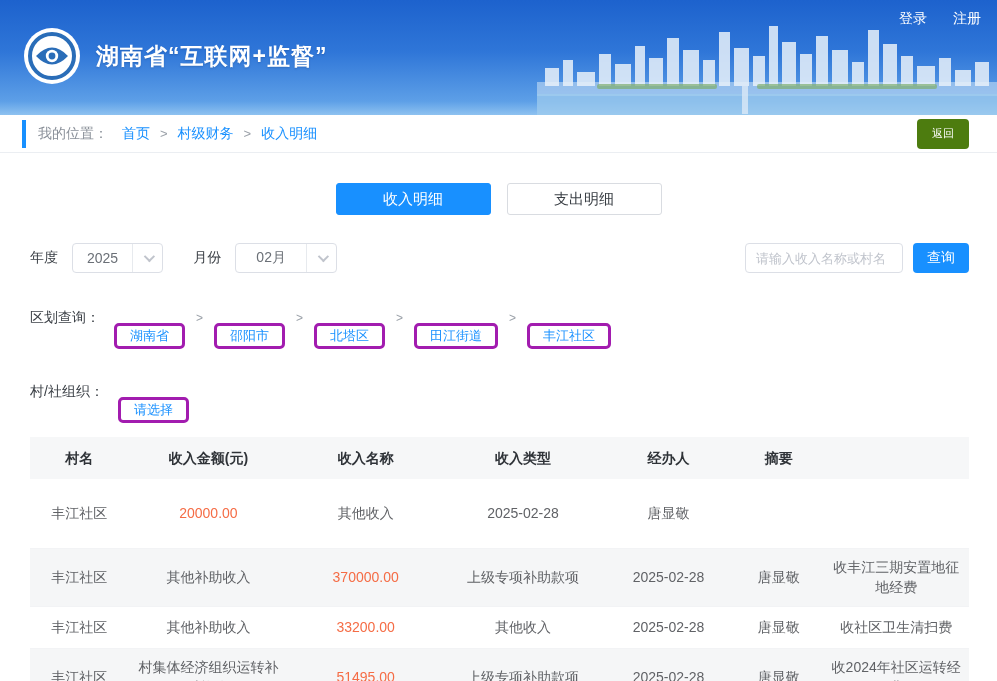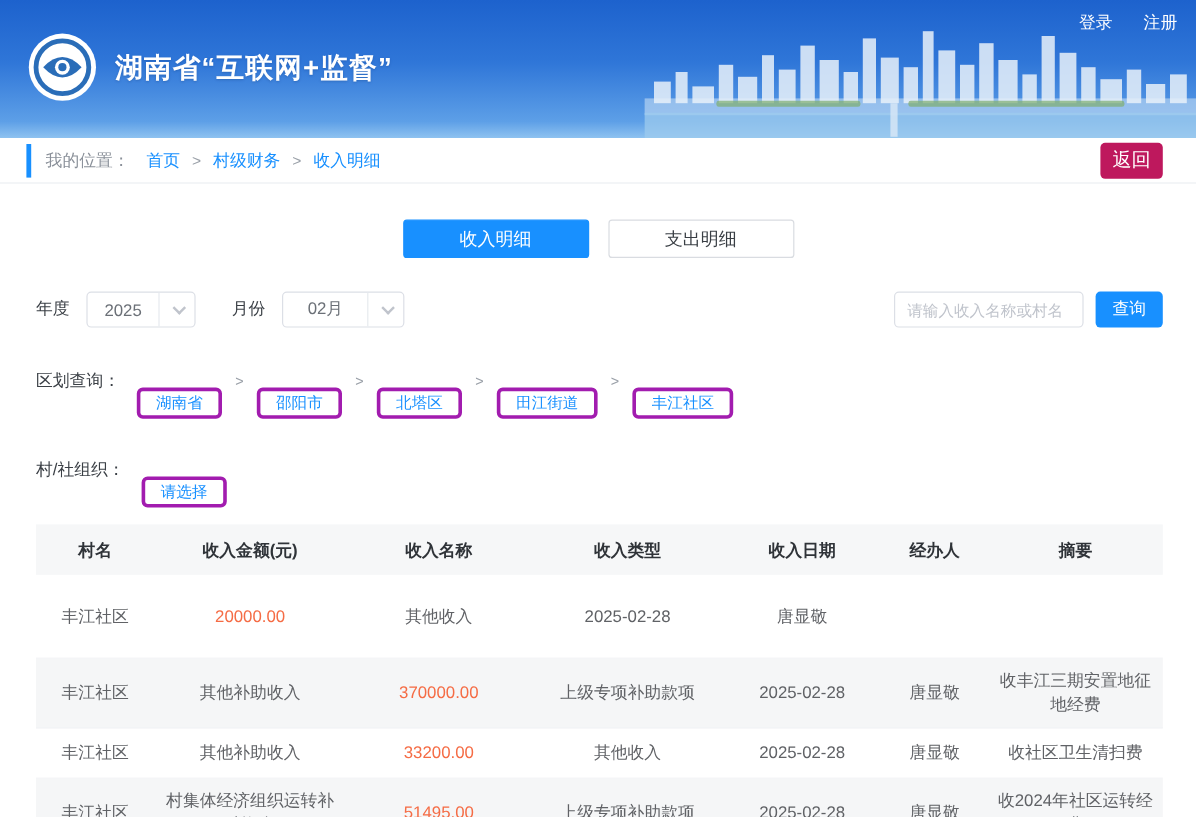--- a/index.html
+++ b/index.html
@@ -19,22 +19,22 @@
   .auth-links { position:absolute; top:10px; right:16px; z-index:3; font-size:14px; }
   .auth-links a { color:#fff; text-decoration:none; margin-left:22px; cursor:pointer; }
   .skyline { position:absolute; right:0; bottom:0; z-index:1; }
   
   .crumb-bar { display:flex; align-items:center; height:38px; padding:0 28px 0 22px;
     border-bottom:1px solid #ebeef2; }
   .crumb-accent { width:4px; height:28px; background:#1890ff; margin-right:12px; }
   .crumb-label { color:#8a9099; font-size:14px; margin-right:14px; }
   .crumb-link { color:#1890ff; font-size:14px; text-decoration:none; cursor:pointer; }
   .crumb-sep { color:#9aa0a8; font-size:13px; margin:0 10px; }
-  .back-btn { margin-left:auto; background:#be185d; color:#fff; border:none; border-radius:4px;
-    width:52px; height:30px; font-size:16px; cursor:pointer; }
+  .back-btn { margin-left:auto; background:#4d7c0f; color:#fff; border:none; border-radius:4px;
+    width:52px; height:30px; font-size:11px; cursor:pointer; }
   
   .tab-row { display:flex; justify-content:center; gap:16px; margin-top:30px; }
   .tab { width:155px; height:32px; display:flex; align-items:center; justify-content:center;
     font-size:15px; border-radius:3px; cursor:pointer; }
   .tab.active { background:#1890ff; color:#fff; border:1px solid #1890ff; }
   .tab.plain { background:#fff; color:#3a3f45; border:1px solid #d9dce1; }
   
   .filter-area { padding:0 28px 0 30px; }
   .filter-row { display:flex; align-items:center; margin-top:28px; font-size:14px; color:#3a3f45; }
   .f-label { margin-right:14px; }
@@ -196,21 +196,20 @@
     <button class="region-btn">请选择</button>
   </div>
 </div>
 
 <div class="table-wrap">
   <div class="t-row t-head">
     <div class="t-cell">村名</div>
     <div class="t-cell">收入金额(元)</div>
     <div class="t-cell">收入名称</div>
     <div class="t-cell">收入类型</div>
-    <div class="t-cell">收入日期</div>
     <div class="t-cell">经办人</div>
     <div class="t-cell">摘要</div>
   </div>
   <div class="t-body">
     <div class="t-row tall">
       <div class="t-cell">丰江社区</div>
       <div class="t-cell amount">20000.00</div>
       <div class="t-cell">其他收入</div>
       <div class="t-cell">2025-02-28</div>
       <div class="t-cell">唐显敬</div>

